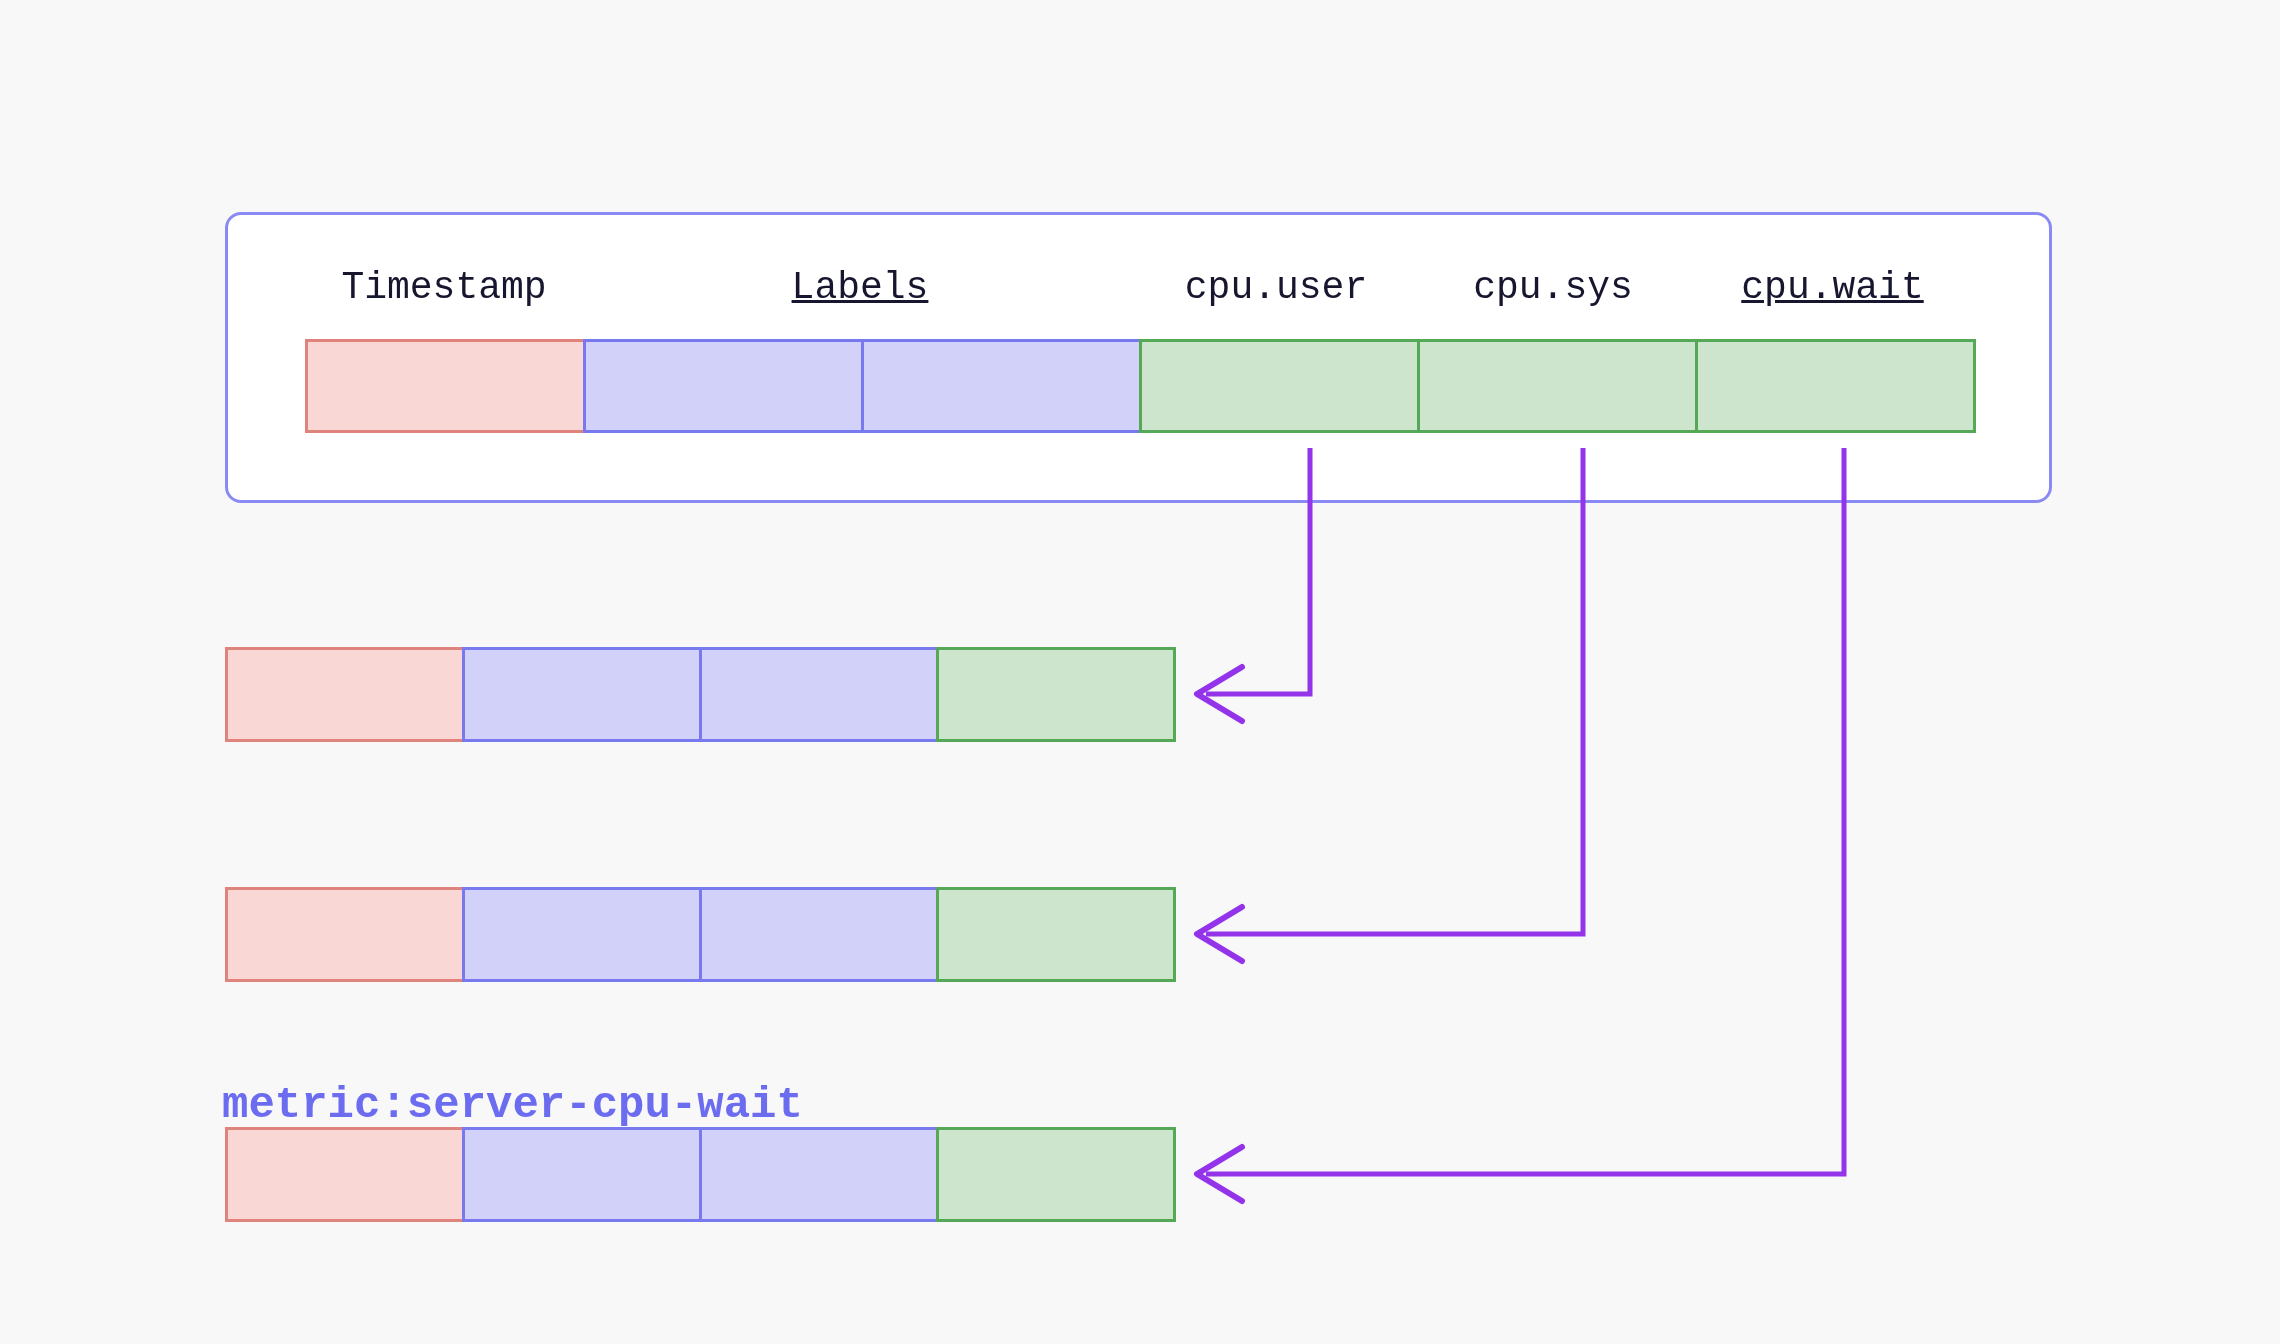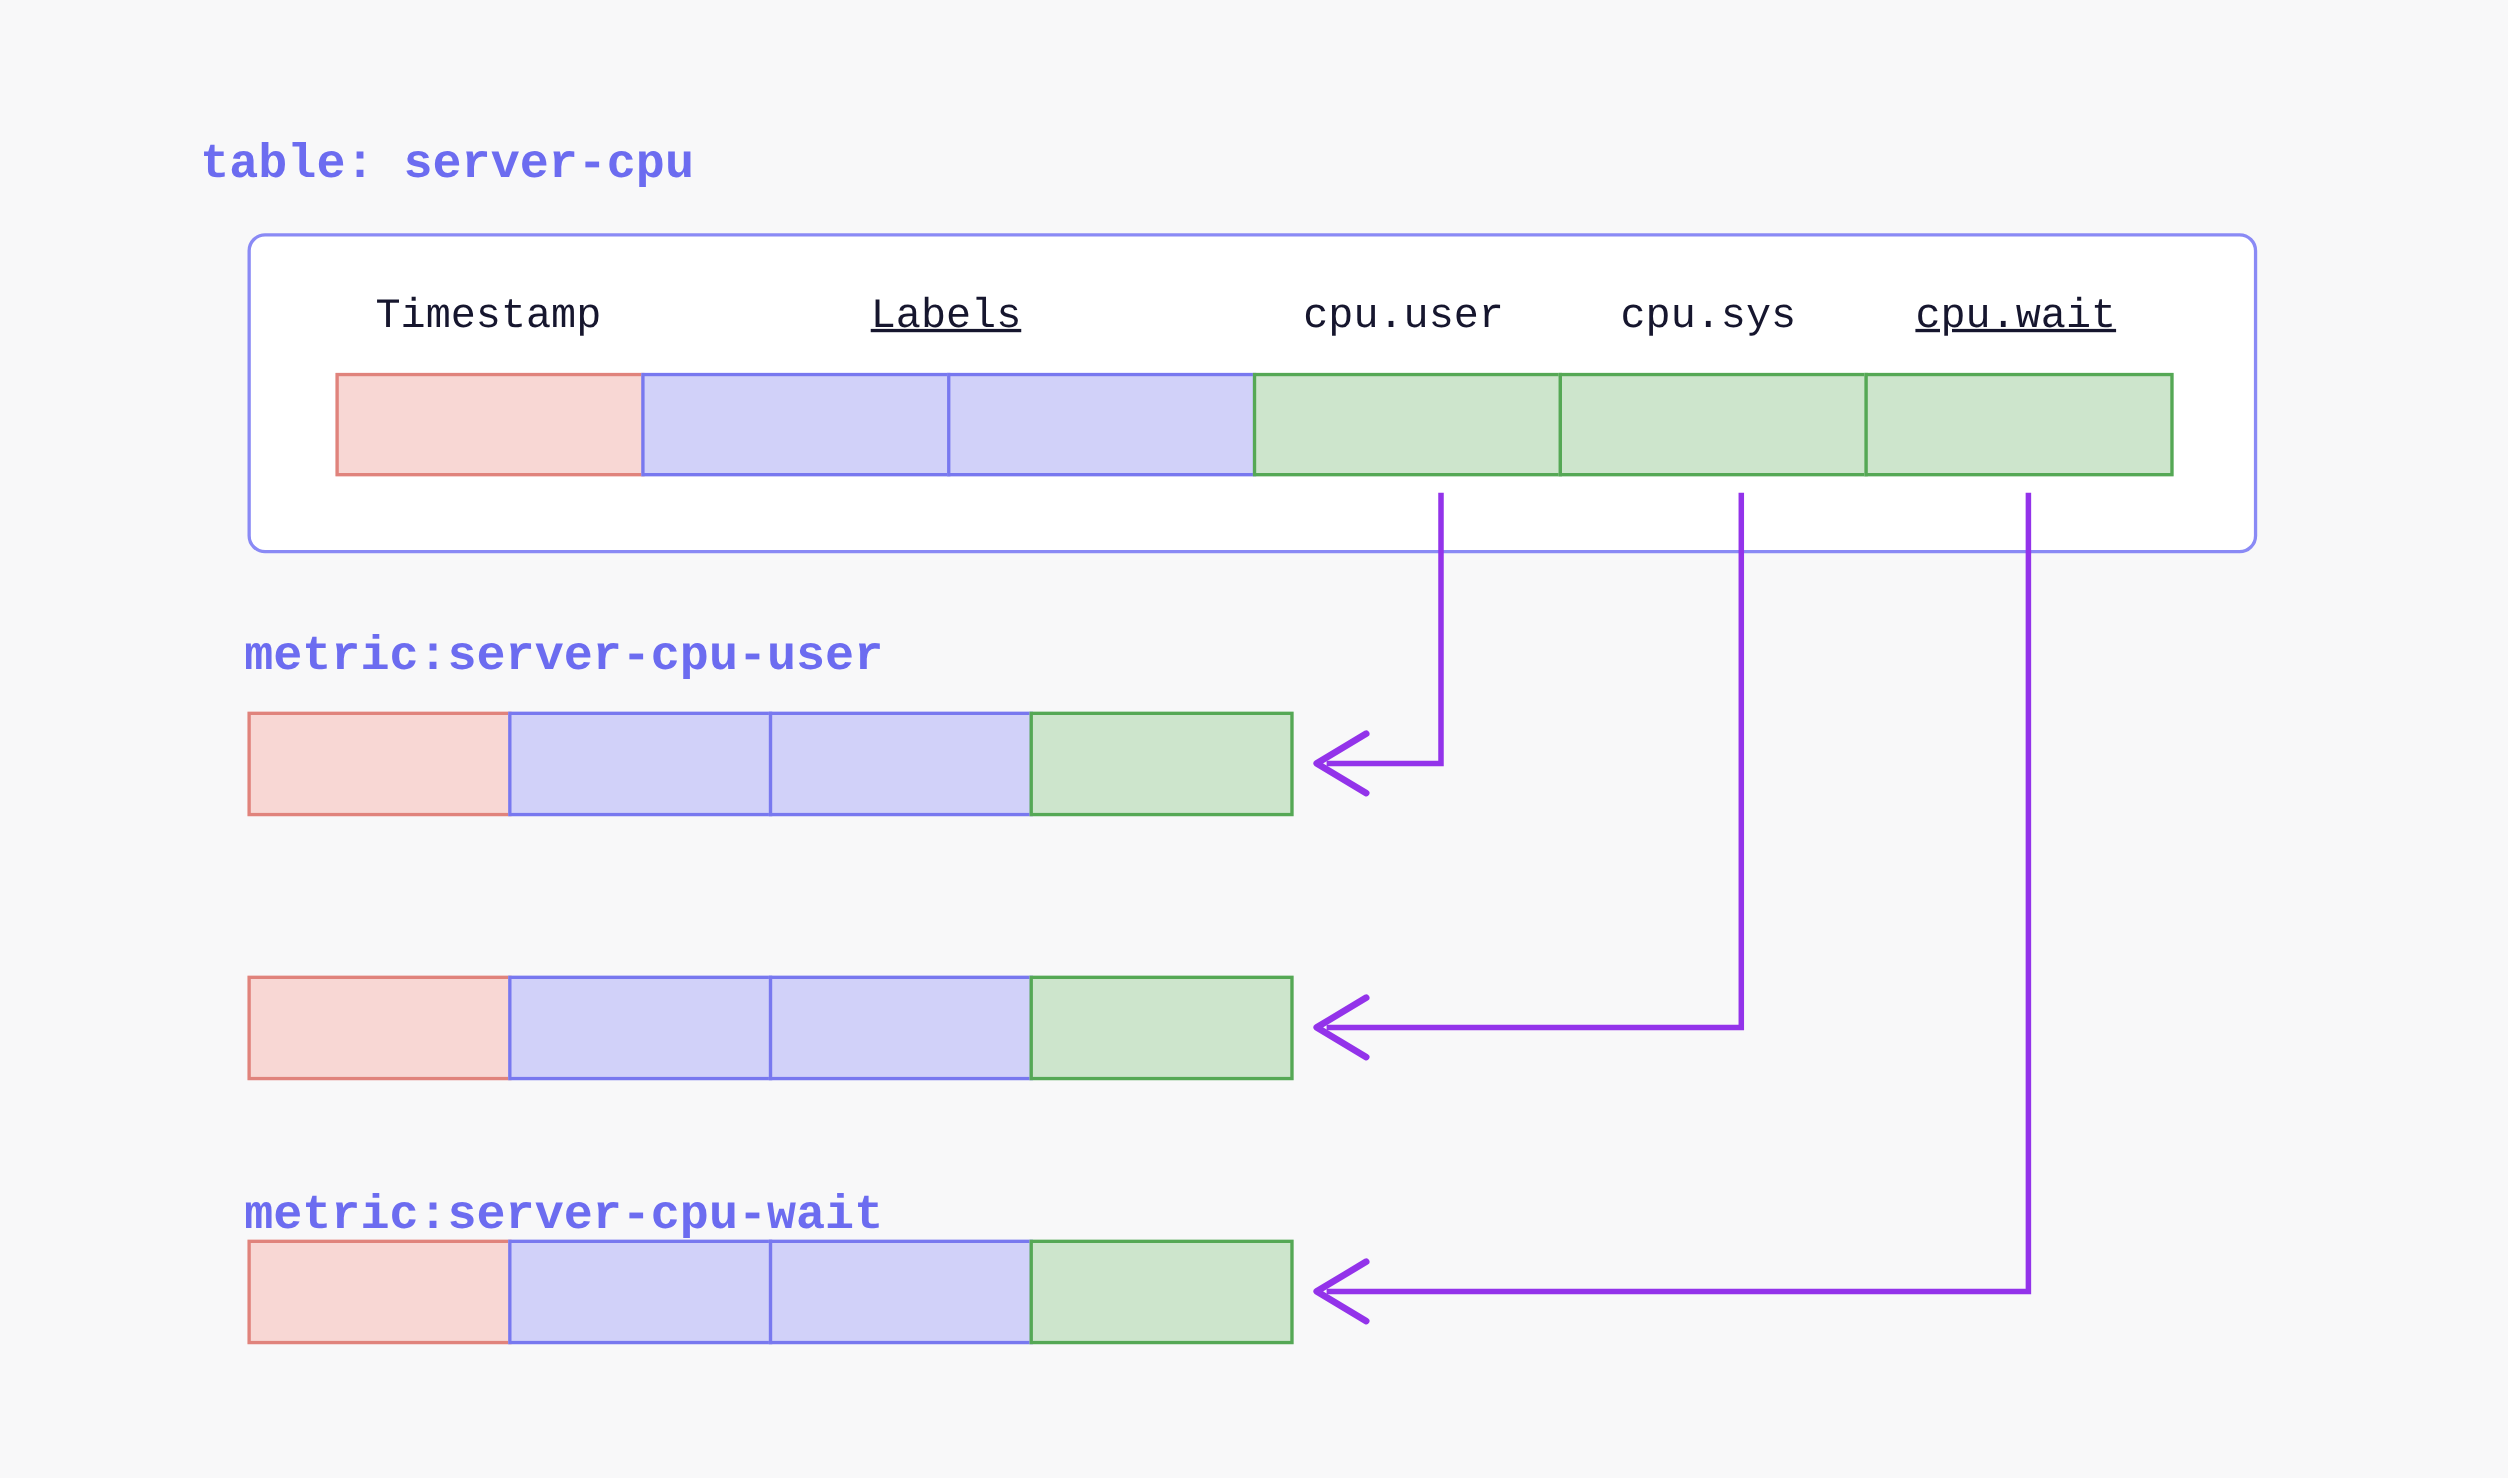--- a/index.html
+++ b/index.html
@@ -44,40 +44,38 @@
   .metric-title-3{left:222px; top:1055px;margin-top:28px;}
   .arrow-layer{position:absolute; left:0; top:0; width:2280px; height:1344px; pointer-events:none;}
   .arrow-shaft{fill:none; stroke:var(--arrow); stroke-width:5;}
   .arrow-head{fill:none; stroke:var(--arrow); stroke-width:6; stroke-linecap:round; stroke-linejoin:round;}
 </style>
 </head>
 <body>
 
 <div class="canvas">
 
-  <div class="heading" style="left:182px; top:128px;">table: server-cpu</div>
 
   <div class="panel"></div>
 
   <div class="col-label" style="left:305px; width:278px;">Timestamp</div>
   <div class="col-label" style="left:583px; width:554px;text-decoration:underline;">Labels</div>
   <div class="col-label" style="left:1137px; width:278px;">cpu.user</div>
   <div class="col-label" style="left:1414px; width:278px;">cpu.sys</div>
   <div class="col-label" style="left:1692px; width:281px;text-decoration:underline;">cpu.wait</div>
 
   <div class="cell-row table-row">
     <div class="cell timestamp"></div>
     <div class="cell labels"></div>
     <div class="cell labels"></div>
     <div class="cell field"></div>
     <div class="cell field"></div>
     <div class="cell field"></div>
   </div>
 
-  <div class="heading metric-title-1">metric:server-cpu-user</div>
   <div class="cell-row metric-row metric-row-1">
     <div class="cell timestamp"></div>
     <div class="cell labels"></div>
     <div class="cell labels"></div>
     <div class="cell field"></div>
   </div>
 
   <div class="cell-row metric-row metric-row-2">
     <div class="cell timestamp"></div>
     <div class="cell labels"></div>

